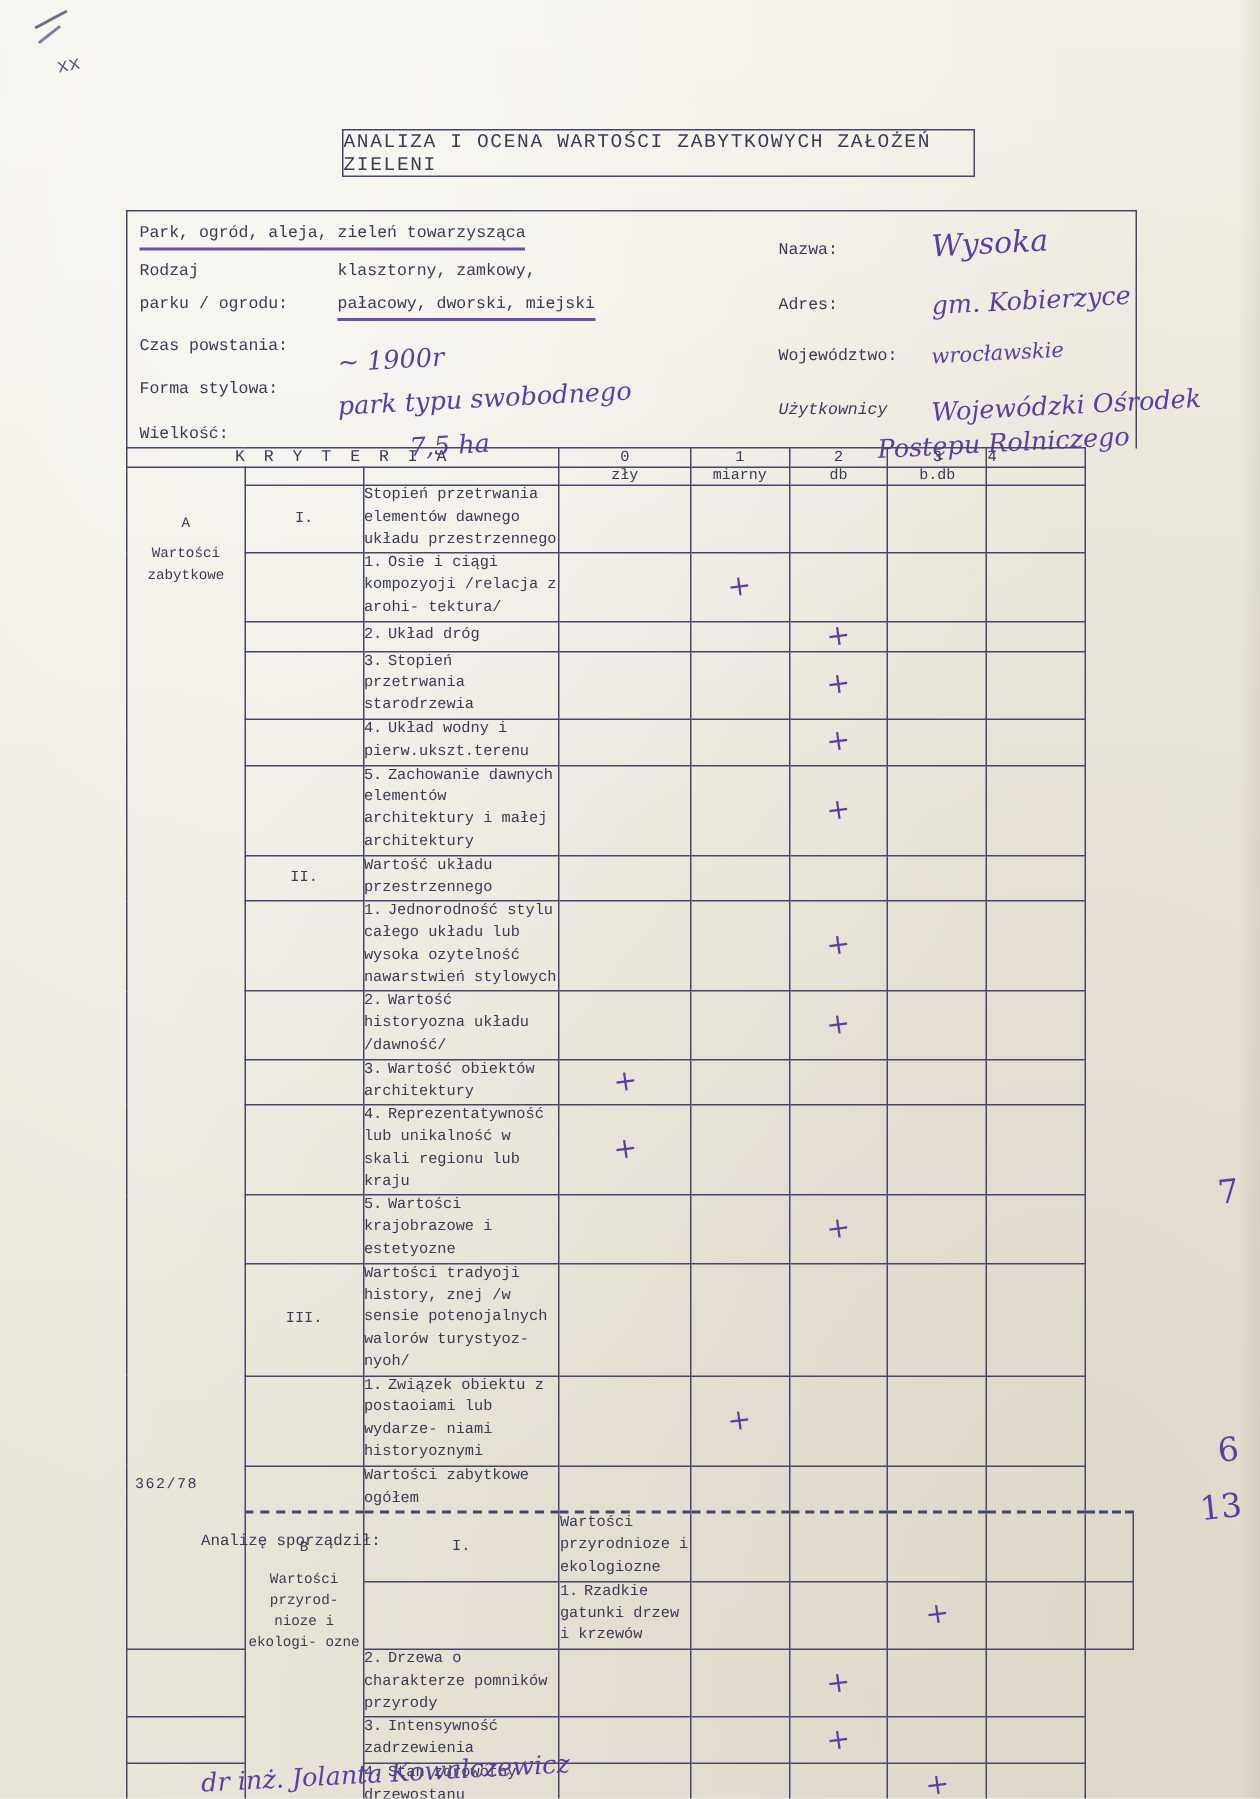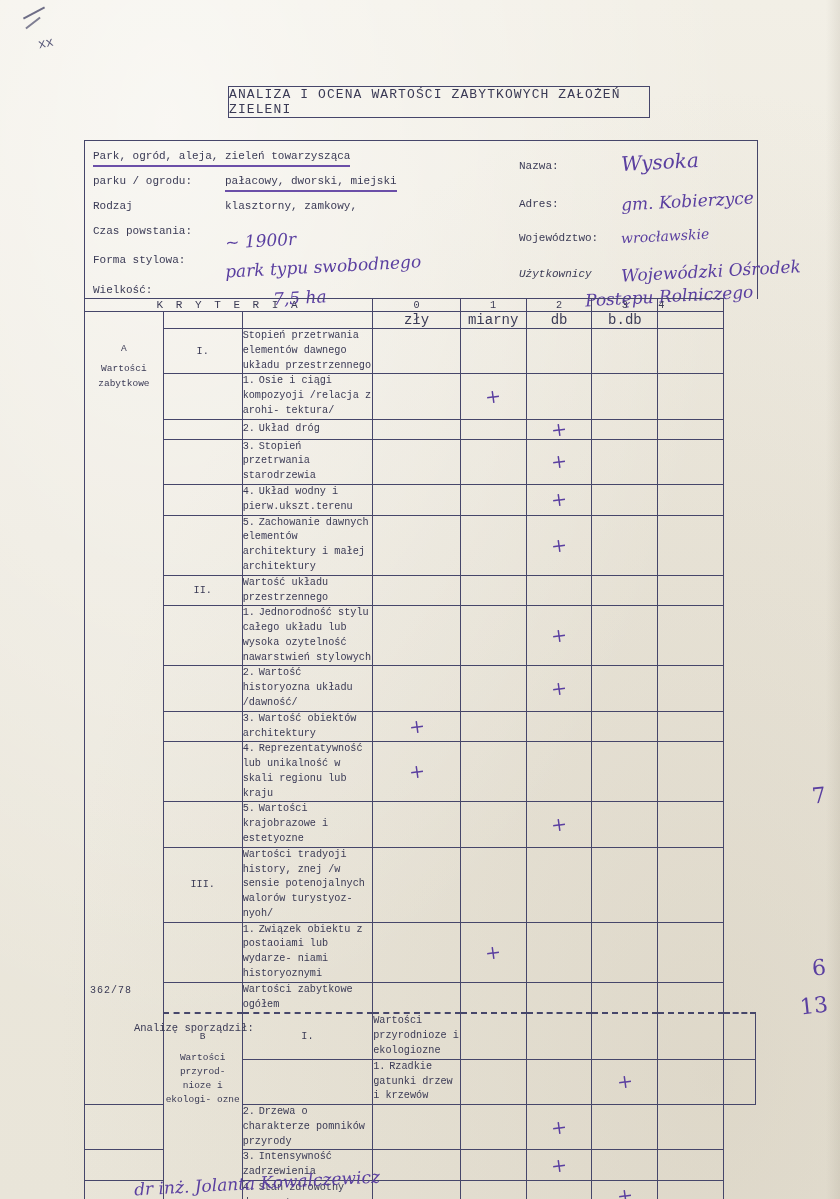--- a/index.html
+++ b/index.html
@@ -62,21 +62,21 @@
     border:1px solid #46466a;
     padding:0;
     vertical-align:middle;
   }
   .c-sec{width:66px;text-align:center;font-size:9.5px;line-height:1.5;vertical-align:top;padding-top:4px;}
   .c-rom{width:52px;text-align:center;vertical-align:top;padding-top:5px;}
   .c-txt{padding:4px 4px 4px 8px;line-height:1.45;}
   .c-sc{width:55px;text-align:center;height:100%;}
   .c-last{width:26px;}
   .hdr-krit{text-align:center;letter-spacing:3px;font-size:11px;padding:6px 0 2px;}
-  .sub{font-size:14px;text-align:center;padding:2px 0 3px;}
+  .sub{font-size:10px;text-align:center;padding:2px 0 3px;}
   .nr{display:inline-block;width:16px;}
   .plus{font-family:"DejaVu Serif",serif;color:#5a3fa0;font-size:19px;line-height:1;display:inline-block;transform:rotate(-8deg);}
   .rowh{height:19px;}
   .tall{height:34px;}
   .taller{height:40px;}
 
   .dashed-top{border-top:2px dashed #46466a !important;}
 
   
   .footer{position:absolute;left:84px;top:1020px;width:700px;font-size:10.5px;line-height:1.6;}
@@ -104,26 +104,26 @@
   <div class="title-box">
     <span>ANALIZA I OCENA WARTOŚCI ZABYTKOWYCH ZAŁOŻEŃ ZIELENI</span>
   </div>
 
   <div class="hdr">
     <div class="hdr-left">
       <div class="hdr-row">
         <div class="hdr-lbl" style="width:auto;flex:0 0 auto;"><span class="ul-hand">Park, ogród, aleja, zieleń towarzysząca</span></div>
       </div>
       <div class="hdr-row">
+        <div class="hdr-lbl">Rodzaj</div>
+        <div class="hdr-val">klasztorny, zamkowy,</div>
+      </div>
+      <div class="hdr-row">
         <div class="hdr-lbl">parku / ogrodu:</div>
         <div class="hdr-val"><span class="ul-hand">pałacowy, dworski, miejski</span></div>
-      </div>
-      <div class="hdr-row">
-        <div class="hdr-lbl">Rodzaj</div>
-        <div class="hdr-val">klasztorny, zamkowy,</div>
       </div>
       <div class="hdr-row" style="margin-top:10px;justify-content:flex-end;">
         <div class="hdr-lbl">Czas powstania:</div>
         <div class="hdr-val hand h-md slant">~ 1900r</div>
       </div>
       <div class="hdr-row" style="margin-top:6px;">
         <div class="hdr-lbl">Forma stylowa:</div>
         <div class="hdr-val hand h-md slant">park typu swobodnego</div>
       </div>
       <div class="hdr-row" style="margin-top:6px;">

